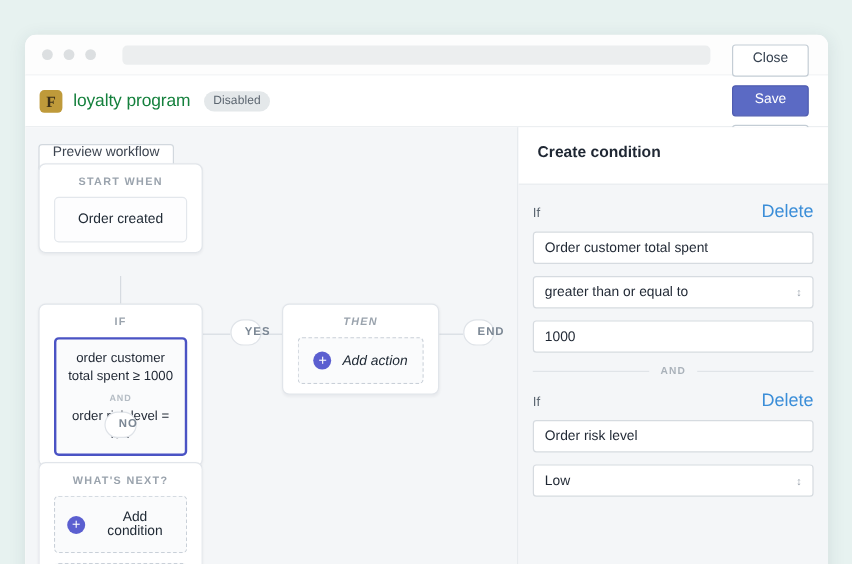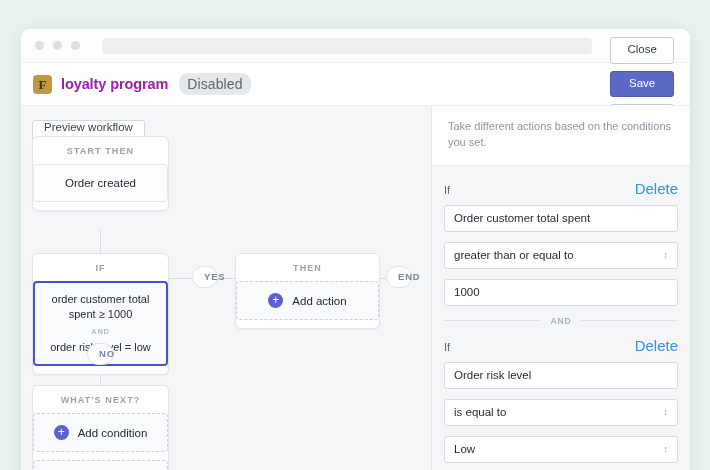--- a/index.html
+++ b/index.html
@@ -69,29 +69,28 @@
     font-weight: 700;
     display: flex;
     align-items: center;
     justify-content: center;
     margin-right: 9px;
     line-height: 1;
     font-family: "Liberation Serif", serif;
   }
   .app-title {
     font-size: 14.5px;
-    color: #a21caf;
+    color: #15803d;
     letter-spacing: -0.1px;
-    font-weight: bold;
   }
   .status-badge {
     margin-left: 11px;
     background: #e4e8ea;
     color: #5c6670;
-    font-size: 14px;
+    font-size: 10px;
     padding: 3px 8px 3px 8px;
     border-radius: 9px;
     letter-spacing: 0.1px;
   }
   .header-actions {
     margin-left: auto;
     display: flex;
     gap: 7px;
     flex-direction: column;
   }
@@ -151,21 +150,21 @@
   }
   .node-label {
     font-size: 9px;
     font-weight: 700;
     letter-spacing: 1.1px;
     color: #9aa3ad;
     text-align: center;
     padding: 9px 0 8px;
   }
   .node-body {
-    margin: 0 0 8px;
+    margin: 0 12px 8px;
     border: 1px solid #e3e7ec;
     border-radius: 4px;
     background: #fdfdfe;
     padding: 12px 10px;
     text-align: center;
     font-size: 11.5px;
     color: #212b36;
   }
   .node-body.dashed {
     border: 1px dashed #c9d0d8;
@@ -337,34 +336,34 @@
       <button class="preview-btn">Preview workflow</button>
 
       <div class="conn" style="left:79px; top:124px; width:1px; height:23px;"></div>
       <div class="conn" style="left:79px; top:215px; width:1px; height:22px;"></div>
       <div class="conn" style="left:79px; top:259px; width:1px; height:20px;"></div>
       <div class="conn" style="left:148px; top:172px; width:23px; height:1px;"></div>
       <div class="conn" style="left:196px; top:172px; width:18px; height:1px;"></div>
       <div class="conn" style="left:345px; top:172px; width:20px; height:1px;"></div>
 
       <div class="node" style="left:11px; top:30px; width:137px;">
-        <div class="node-label">START THEN</div>
+        <div class="node-label">START WHEN</div>
         <div class="node-body">Order created</div>
       </div>
 
       <div class="node" style="left:11px; top:147px; width:137px;">
         <div class="node-label">IF</div>
         <div class="node-body selected">
           <div class="cond-line">order customer total spent ≥ 1000</div>
           <div class="cond-and">AND</div>
           <div class="cond-line">order risk level =  low</div>
         </div>
       </div>
 
-      <div class="node" style="left:214px; top:147px; width:145px;">
+      <div class="node" style="left:214px; top:147px; width:131px;font-style:italic;">
         <div class="node-label">THEN</div>
         <div class="node-body dashed">
           <span class="plus-icon">+</span>
           <span>Add action</span>
         </div>
       </div>
 
       <div class="node" style="left:11px; top:279px; width:137px; border-bottom:none; border-radius:6px 6px 0 0;">
         <div class="node-label">WHAT'S NEXT?</div>
         <div class="node-body dashed">
@@ -374,21 +373,21 @@
         <div class="node-body dashed" style="height:14px; padding:0; margin-bottom:0;"></div>
       </div>
 
       <div class="pill" style="left:171px; top:160px; width:26px;">YES</div>
       <div class="pill" style="left:365px; top:160px; width:26px;">END</div>
       <div class="pill" style="left:66px; top:237px; width:27px;">NO</div>
     </div>
 
     <div class="panel">
       <div class="panel-head">
-        <div class="panel-sub">Take different actions based on the conditions you set.</div>
+        <div class="panel-title">Create condition</div>
       </div>
 
       <div class="panel-form">
 
         <div class="field-row">
           <span class="field-if">If</span>
           <span class="field-delete">Delete</span>
         </div>
         <div class="field">Order customer total spent</div>
         <div class="field select">greater than or equal to</div>
@@ -396,19 +395,18 @@
 
         <div class="divider-and">
           <span>AND</span>
         </div>
 
         <div class="field-row">
           <span class="field-if">If</span>
           <span class="field-delete">Delete</span>
         </div>
         <div class="field">Order risk level</div>
-        <div class="field select">is equal to</div>
         <div class="field select">Low</div>
       </div>
     </div>
 
   </div>
 </div>
 
 </body></html>

